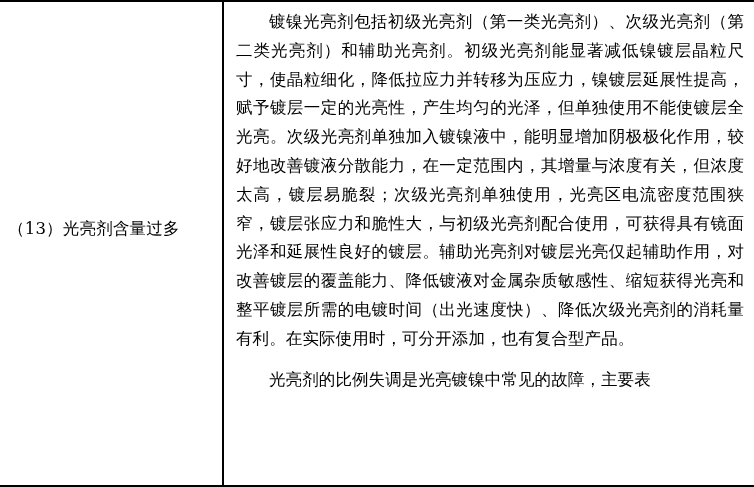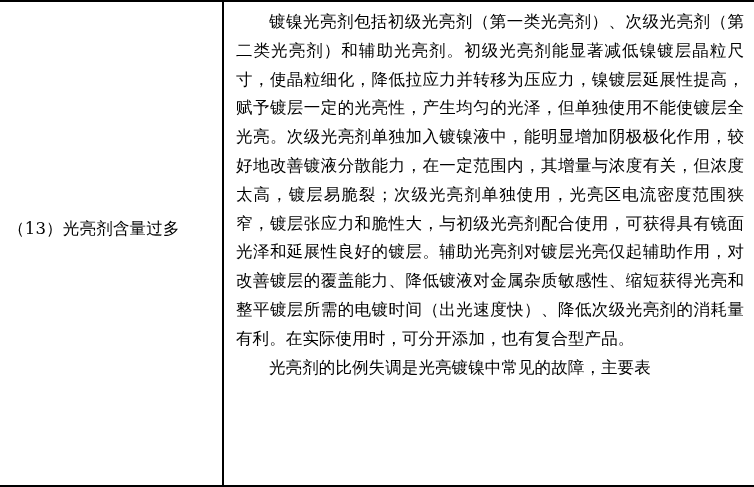--- a/index.html
+++ b/index.html
@@ -69,21 +69,21 @@
     text-justify: inter-ideograph;
   }
   .para {
     margin: 0;
     text-indent: 2em;
     text-align: justify;
     text-justify: inter-ideograph;
     font-family: Liberation Serif, serif;
   }
   .para + .para {
-    margin-top: 0;
+    margin-top: 12px;
   }
 </style>
 </head>
 <body>
 
 <div class="page">
   <div class="table">
     <div class="col-left">
       <div class="label-cell">（13）光亮剂含量过多</div>
     </div>

